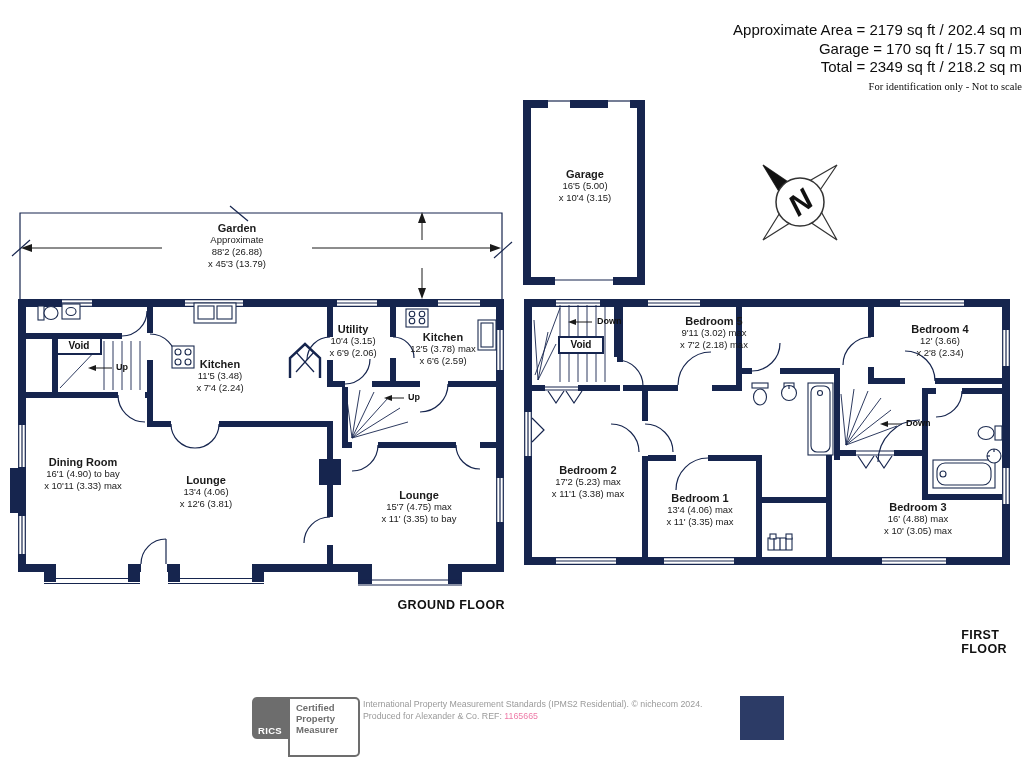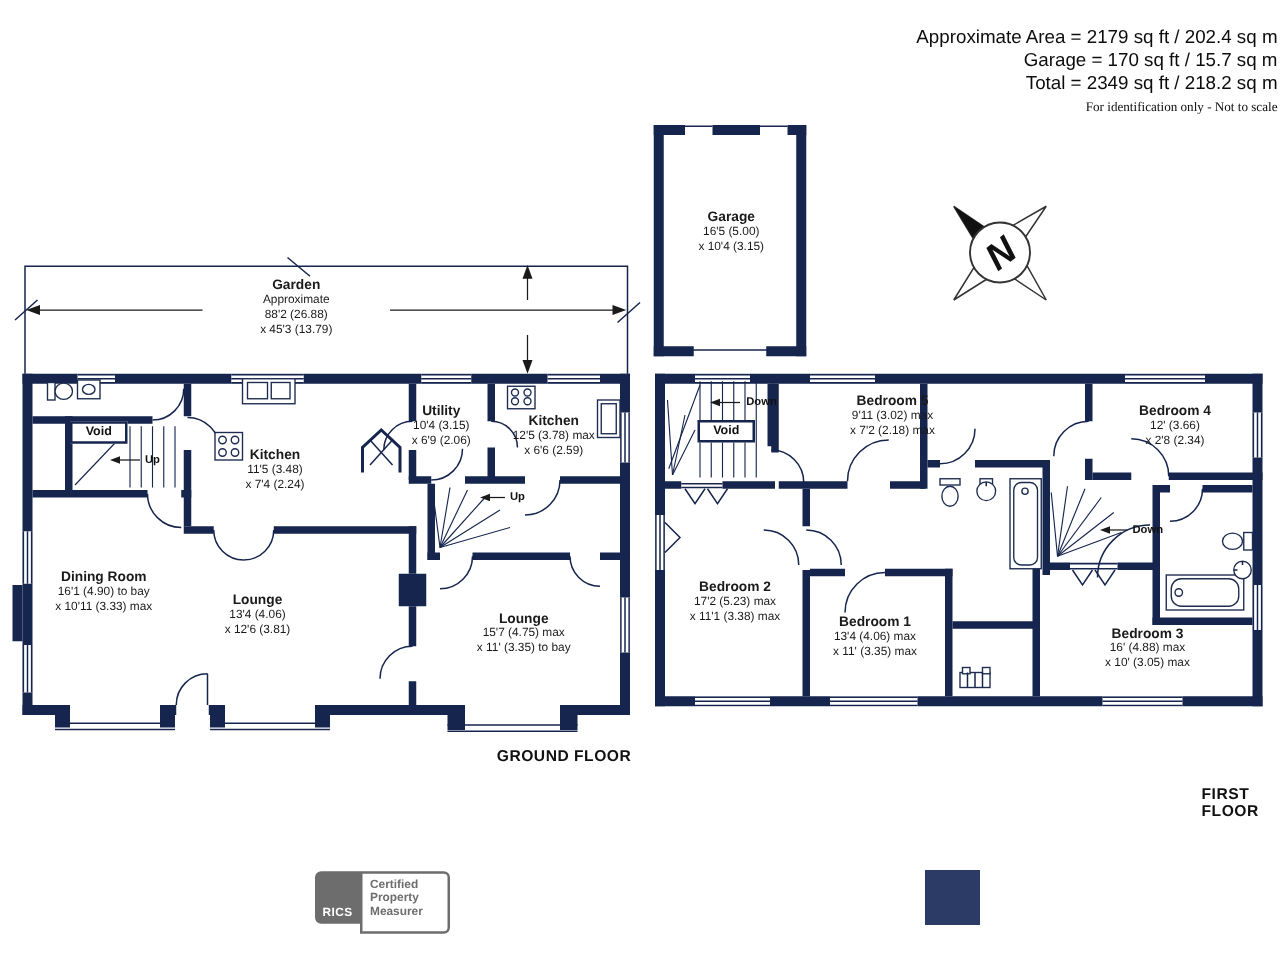--- a/index.html
+++ b/index.html
@@ -25,21 +25,21 @@
   .floorlbl{position:absolute;font-weight:bold;font-size:12.5px;letter-spacing:.4px;
        transform:translateX(-100%);z-index:6;color:#111;}
   .hdr{position:absolute;right:2px;top:21px;text-align:right;z-index:6;}
   .hdr .hline{font-size:15px;line-height:18.5px;color:#0d0d0d;}
   .hdr .hnote{font-size:10.5px;margin-top:4px;color:#0d0d0d;font-family:Liberation Serif, serif;}
   .ricsbox{position:absolute;left:252px;top:697px;width:36px;height:42px;background:#6d6d6d;
        border-radius:5px 0 0 5px;z-index:6;}
   .ricsbox .rtxt{position:absolute;left:0;bottom:3px;width:100%;text-align:center;color:#fff;
        font-weight:bold;font-size:9.5px;letter-spacing:.3px;}
   .certbox{position:absolute;left:288px;top:697px;width:62px;height:38px;background:#fff;
-       border:2px solid #6d6d6d;border-radius:0 5px 5px 0;z-index:6;padding:0 0 8px 6px;
+       border:2px solid #6d6d6d;border-radius:0 5px 5px 0;z-index:6;padding:0 0 18px 6px;
        display:flex;flex-direction:column;justify-content:center;}
   .certbox div{font-size:9.5px;font-weight:bold;color:#6d6d6d;line-height:11px;}
   .disc{position:absolute;left:363px;top:699px;z-index:6;font-size:8.8px;line-height:11.5px;
        color:#9a9a9a;}
   .pink{color:#ee7ba8;}
   .acobox{position:absolute;left:740px;top:696px;width:44px;height:44px;background:#2c3b66;z-index:6;}
 </style>
 </head>
 <body>
 
@@ -527,16 +527,18 @@
 
 <div class="ricsbox">
   <div class="rtxt">RICS</div>
 </div>
 <div class="certbox">
   <div>Certified</div>
   <div>Property</div>
   <div>Measurer</div>
 </div>
 <div class="disc">
+  <div>International Property Measurement Standards (IPMS2 Residential).  © nichecom 2024.</div>
+  <div><span>Produced for Alexander &amp; Co.   REF:</span> <span class="pink">1165665</span></div>
 </div>
 <div class="acobox"></div>
 
 </div>
 
 </body></html>

